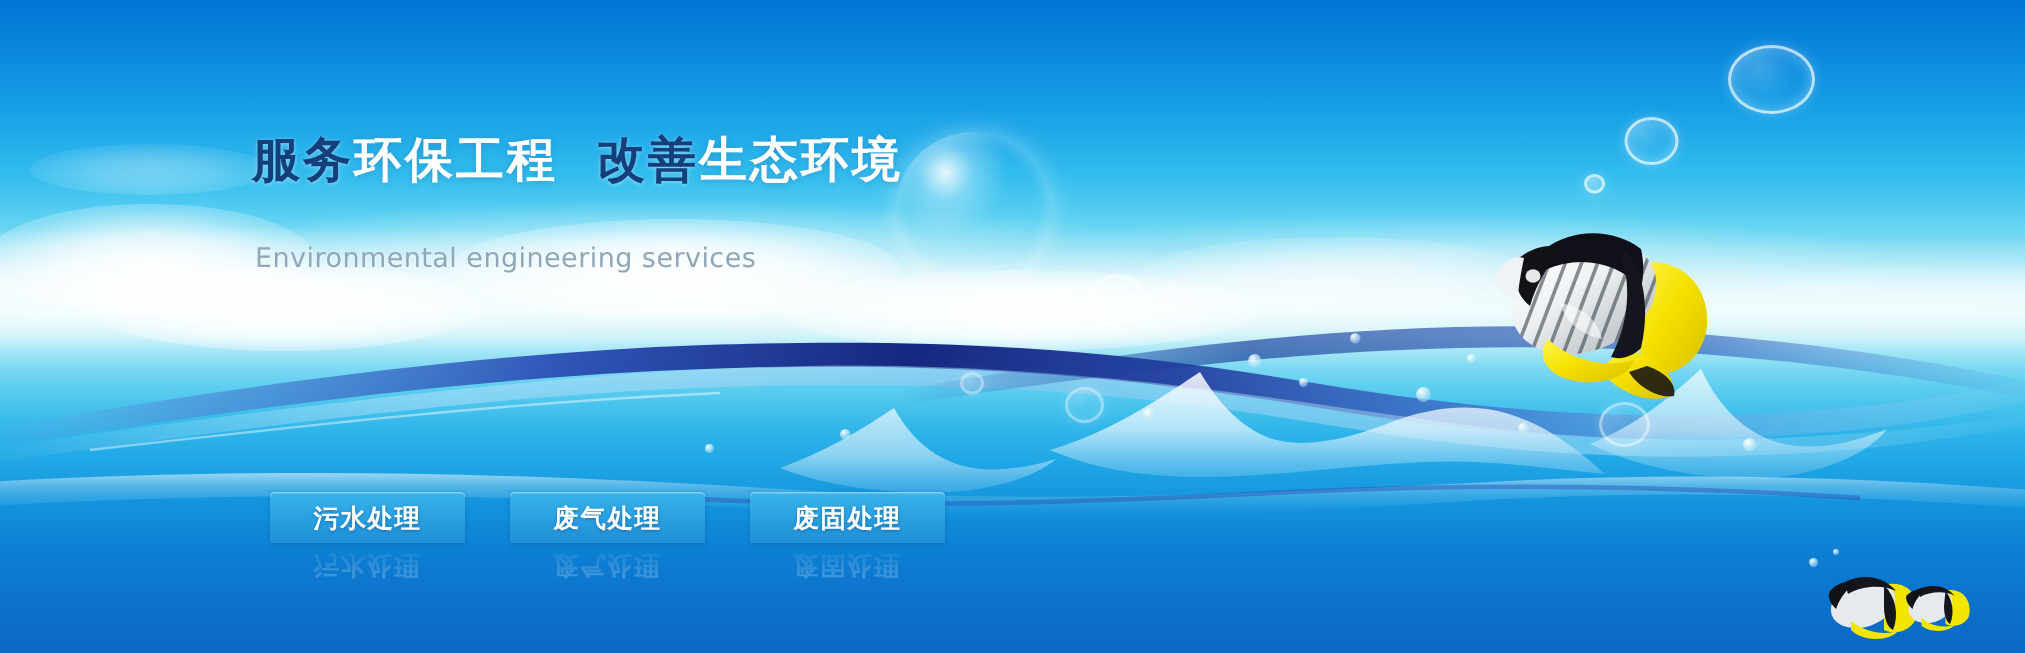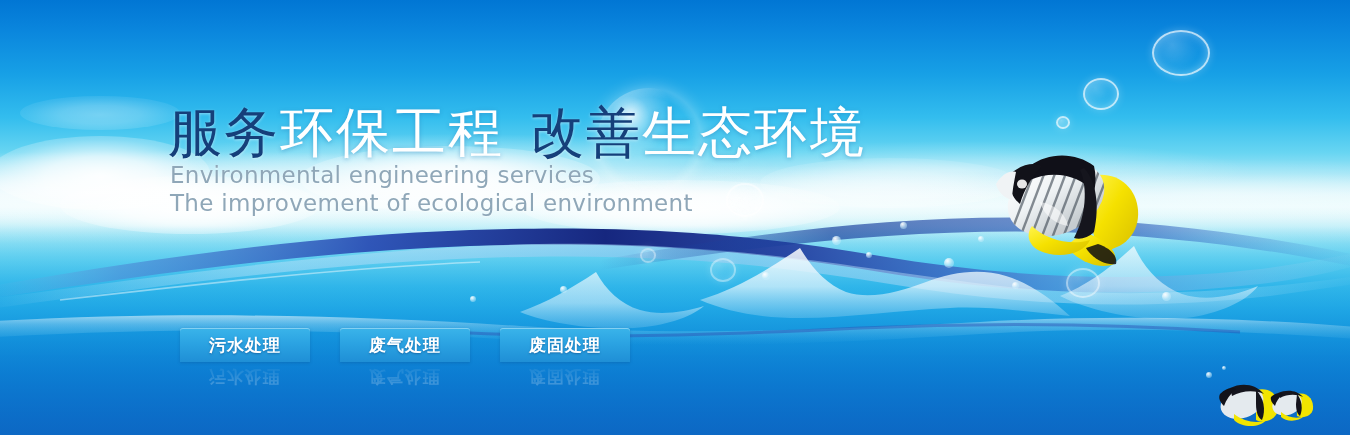--- a/index.html
+++ b/index.html
@@ -110,32 +110,32 @@
     position:absolute; border-radius:50%;
     background:radial-gradient(circle at 35% 30%, rgba(255,255,255,.95), rgba(200,238,252,.55) 55%, rgba(255,255,255,.15) 100%);
     pointer-events:none;
   }
 
   
   .fish { position:absolute; pointer-events:none; }
 
   
   .headline {
-    position:absolute; left:168px; top:106px;
-    font-size:54px; font-weight:400; letter-spacing:2px;
+    position:absolute; left:168px; top:90px;
+    font-size:32px; font-weight:700; letter-spacing:2px;
     white-space:nowrap; line-height:1;
     font-family:"DejaVu Sans","Liberation Sans",sans-serif;
   }
   .hl-dark  { color:#153f7a; text-shadow:0 1px 3px rgba(255,255,255,.45); }
   .hl-light { color:#ffffff; text-shadow:0 1px 4px rgba(40,120,180,.45); }
   .hl-gap   { display:inline-block; width:26px; }
 
   .subline {
     position:absolute; left:170px;
-    font-size:23px; font-weight:400; letter-spacing:.3px;
+    font-size:18px; font-weight:400; letter-spacing:.3px;
     color:#8fa7b8; white-space:nowrap;
     text-shadow:0 1px 2px rgba(255,255,255,.55);
     font-family:"DejaVu Sans","Liberation Sans",sans-serif;
   }
   #sub1 { top:162px; }
   #sub2 { top:190px; }
 
   
   .btn-row { position:absolute; left:180px; top:328px; display:flex; gap:30px;justify-content:center; }
   .btn-wrap { position:relative; width:130px; }
@@ -328,21 +328,20 @@
   </svg>
 
   <div class="droplet" style="left:1206px; top:372px; width:6px; height:6px;"></div>
   <div class="droplet" style="left:1222px; top:366px; width:4px; height:4px;"></div>
 
   <div class="headline">
     <span class="hl-dark">服务</span><span class="hl-light">环保工程</span><span class="hl-gap"></span><span class="hl-dark">改善</span><span class="hl-light">生态环境</span>
   </div>
 
   <div class="subline" id="sub1">Environmental engineering services</div>
-  <div class="subline" id="sub2">The improvement of ecological environment</div>
 
   <div class="btn-row">
     <div class="btn-wrap">
       <button class="tab-btn">污水处理</button>
       <div class="tab-reflect">污水处理</div>
     </div>
     <div class="btn-wrap">
       <button class="tab-btn">废气处理</button>
       <div class="tab-reflect">废气处理</div>
     </div>

